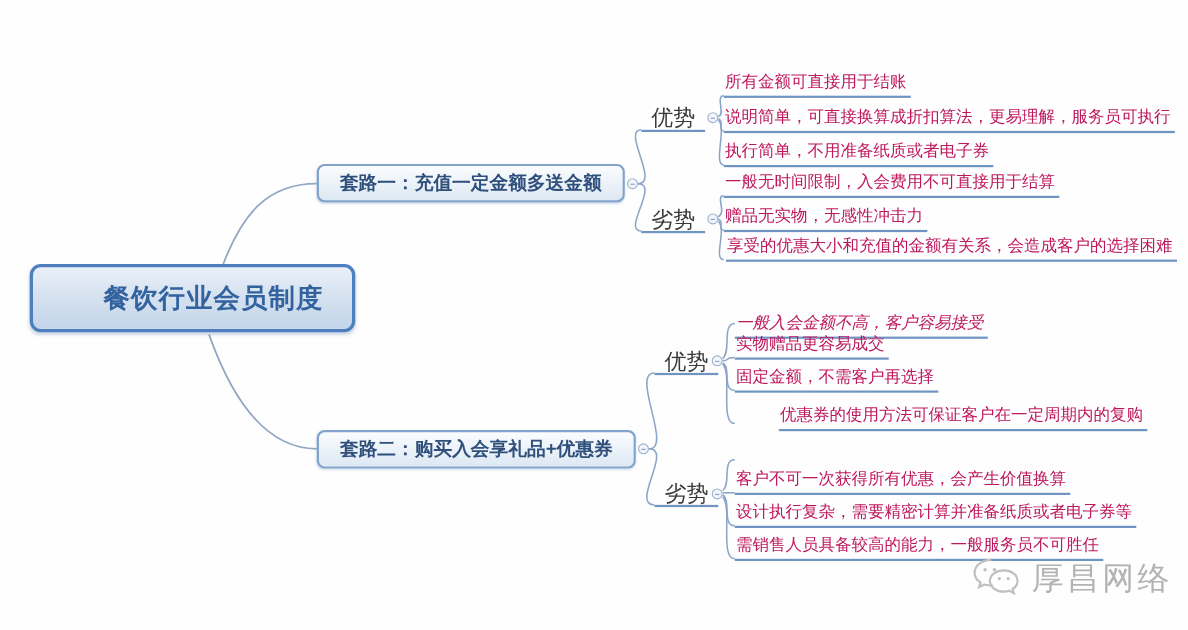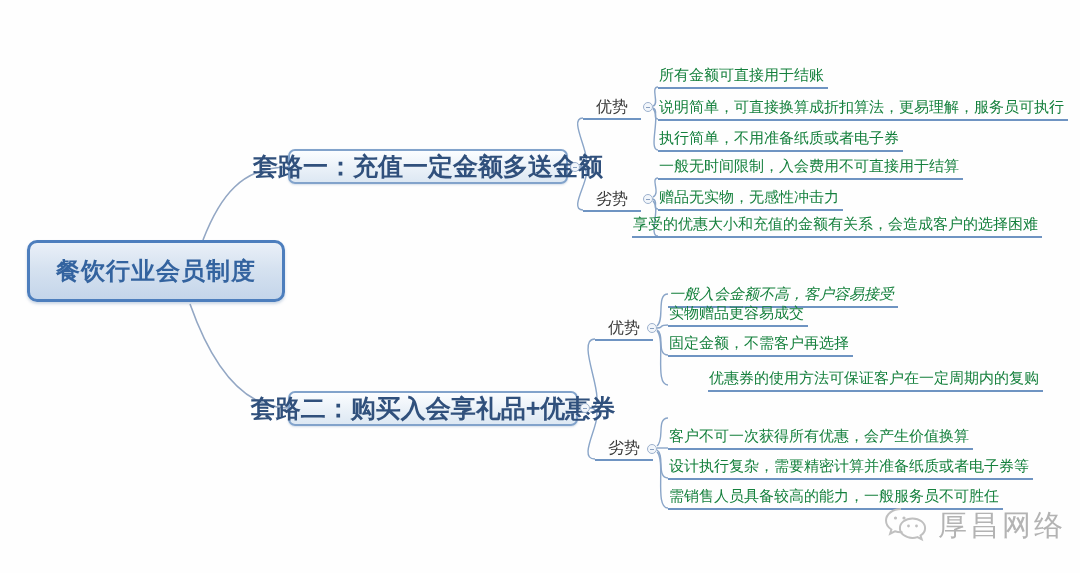--- a/index.html
+++ b/index.html
@@ -14,44 +14,44 @@
   .conn{fill:none;stroke:#8aa5c8;stroke-width:1.4px;}
   .conn-thick{fill:none;stroke:#93a7c4;stroke-width:1.6px;}
 
   .root-node{
     position:absolute;left:27px;top:240px;width:252px;height:56px;
     border:3px solid #4d7ebd;border-radius:10px;
     background:linear-gradient(180deg,#eaf0f8 0%,#d6e2f0 45%,#c4d5ea 100%);
     box-shadow:0 2px 3px rgba(110,140,180,0.35);
     display:flex;align-items:center;justify-content:center;
     font-size:24px;font-weight:bold;color:#33639f;
-    letter-spacing:1px;cursor:default;
+    letter-spacing:1px;cursor:default;padding-left:38px;
   }
   .branch-node{
     position:absolute;height:31px;
     border:2px solid #82a3cb;border-radius:7px;
     background:linear-gradient(180deg,#fbfdff 0%,#eaf1f8 55%,#dde8f3 100%);
     box-shadow:0 1px 2px rgba(120,150,185,0.3);
     display:flex;align-items:center;justify-content:center;
-    font-size:25px;font-weight:bold;color:#30507c;
+    font-size:17px;font-weight:bold;color:#30507c;
     cursor:default;white-space:nowrap;
   }
   .branch-1{left:288px;top:149px;width:276px;}
   .branch-2{left:288px;top:391px;width:286px;}
 
   .sub-label{
     position:absolute;width:58px;height:21px;
     border-bottom:2px solid #6f94c2;
     display:flex;align-items:center;justify-content:center;
-    font-size:16px;color:#3a3a3a;white-space:nowrap;cursor:default;
+    font-size:20px;color:#3a3a3a;white-space:nowrap;cursor:default;
   }
   .leaf{
     position:absolute;height:22px;line-height:20px;
     border-bottom:2px solid #6f94c2;
-    font-size:15px;color:#15803d;white-space:nowrap;
+    font-size:15px;color:#be185d;white-space:nowrap;
     padding:0 4px 0 1px;cursor:default;
   }
   .toggle{
     position:absolute;width:10px;height:10px;border-radius:50%;
     border:1px solid #9db1cd;background:#f2f6fb;
     box-sizing:border-box;cursor:pointer;
   }
   .toggle::before{
     content:"";position:absolute;left:2px;top:3.5px;width:4px;height:1px;
     background:#8aa0c0;
@@ -115,21 +115,21 @@
   <div class="sub-label" style="left:583px;top:189px;">劣势</div>
   <div class="sub-label" style="left:595px;top:318px;">优势</div>
   <div class="sub-label" style="left:595px;top:438px;">劣势</div>
 
   <div class="leaf" style="left:658px;top:65px;">所有金额可直接用于结账</div>
   <div class="leaf" style="left:658px;top:97px;">说明简单，可直接换算成折扣算法，更易理解，服务员可执行</div>
   <div class="leaf" style="left:658px;top:128px;">执行简单，不用准备纸质或者电子券</div>
 
   <div class="leaf" style="left:658px;top:156px;">一般无时间限制，入会费用不可直接用于结算</div>
   <div class="leaf" style="left:658px;top:187px;">赠品无实物，无感性冲击力</div>
-  <div class="leaf" style="left:632px;top:214px;text-align:right;">享受的优惠大小和充值的金额有关系，会造成客户的选择困难</div>
+  <div class="leaf" style="left:660px;top:214px;text-align:right;">享受的优惠大小和充值的金额有关系，会造成客户的选择困难</div>
 
   <div class="leaf" style="left:668px;top:284px;font-style:italic;">一般入会金额不高，客户容易接受</div>
   <div class="leaf" style="left:668px;top:303px;text-align:center;">实物赠品更容易成交</div>
   <div class="leaf" style="left:668px;top:333px;">固定金额，不需客户再选择</div>
   <div class="leaf" style="left:668px;top:368px;margin-left:40px;">优惠券的使用方法可保证客户在一定周期内的复购</div>
 
   <div class="leaf" style="left:668px;top:426px;">客户不可一次获得所有优惠，会产生价值换算</div>
   <div class="leaf" style="left:668px;top:456px;">设计执行复杂，需要精密计算并准备纸质或者电子券等</div>
   <div class="leaf" style="left:668px;top:486px;">需销售人员具备较高的能力，一般服务员不可胜任</div>
 

